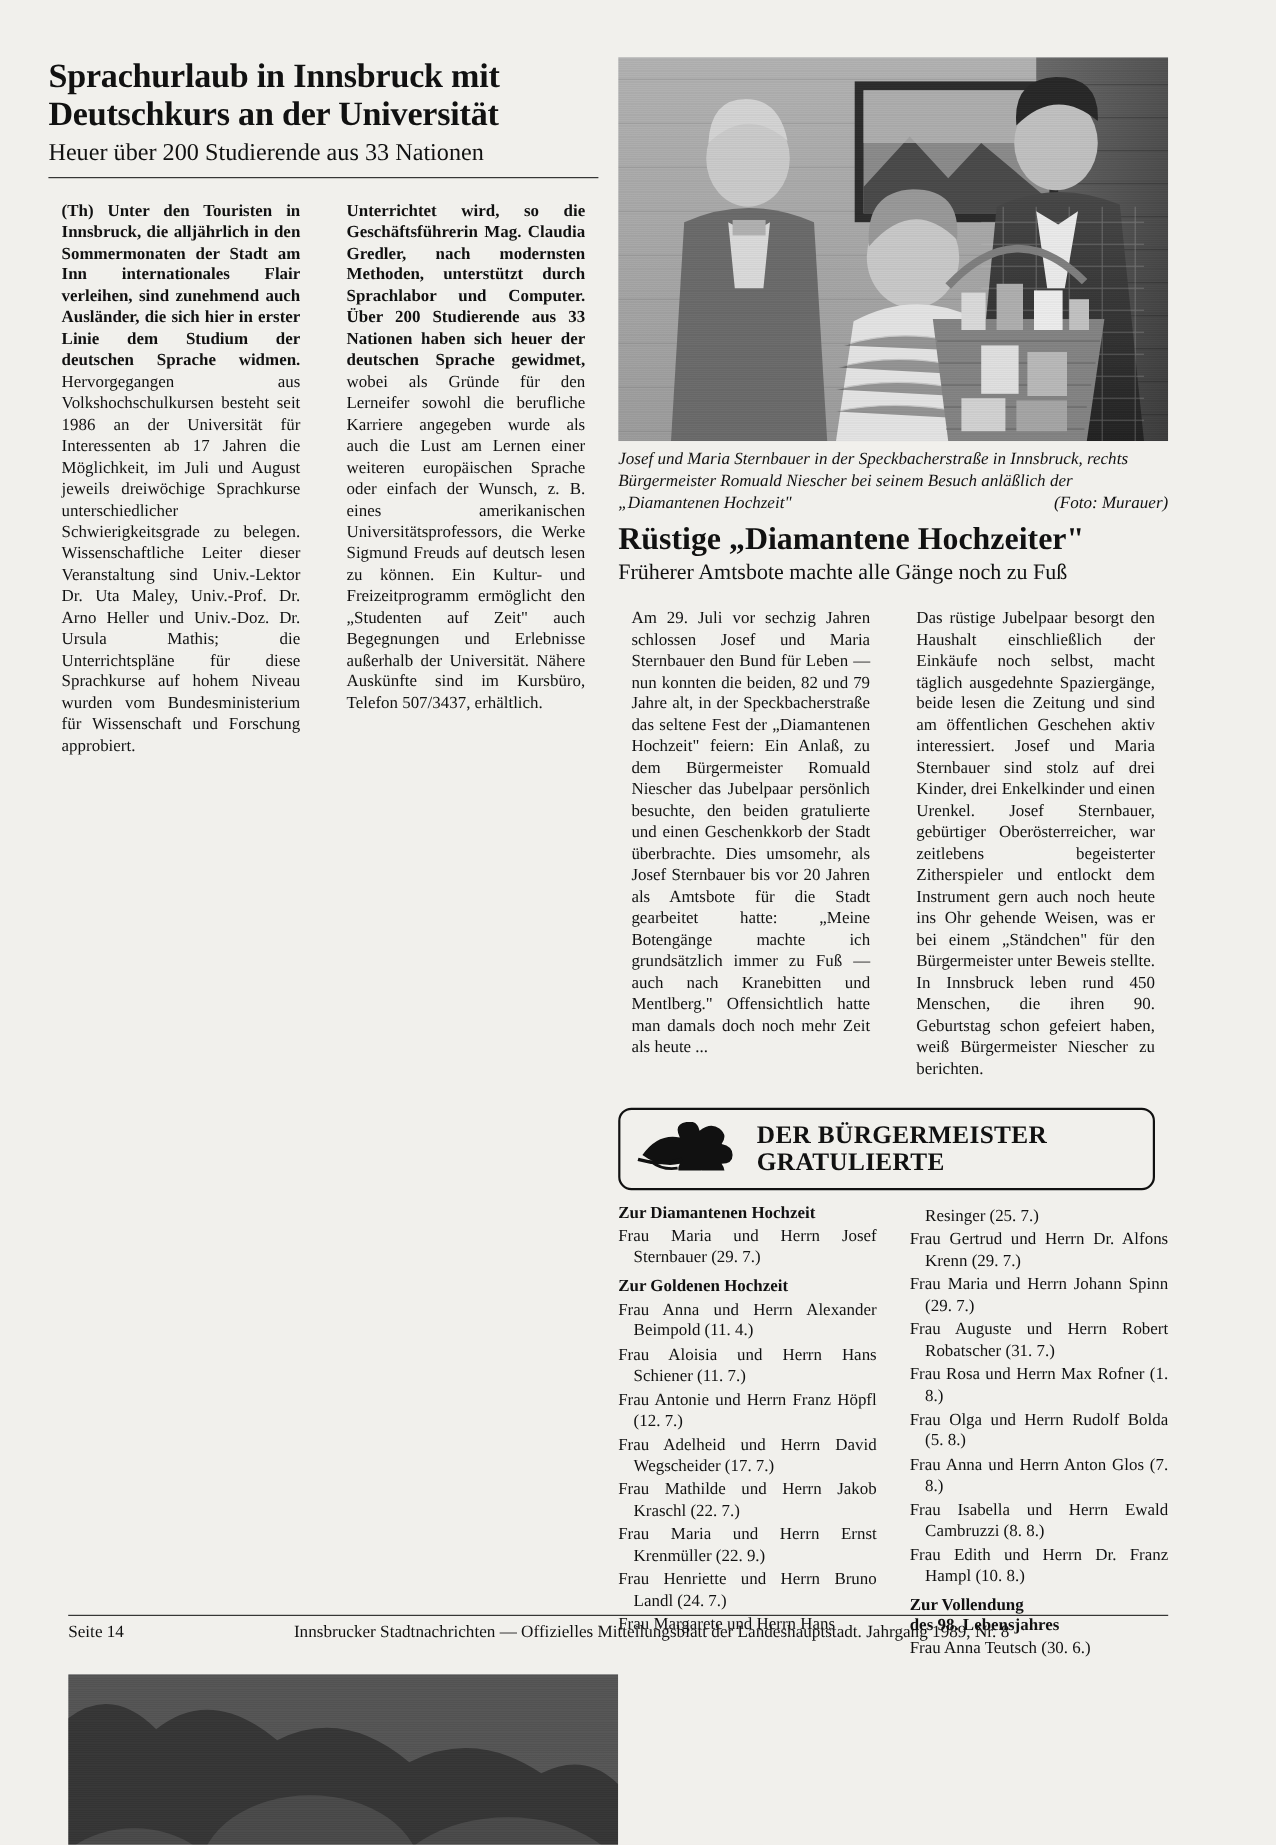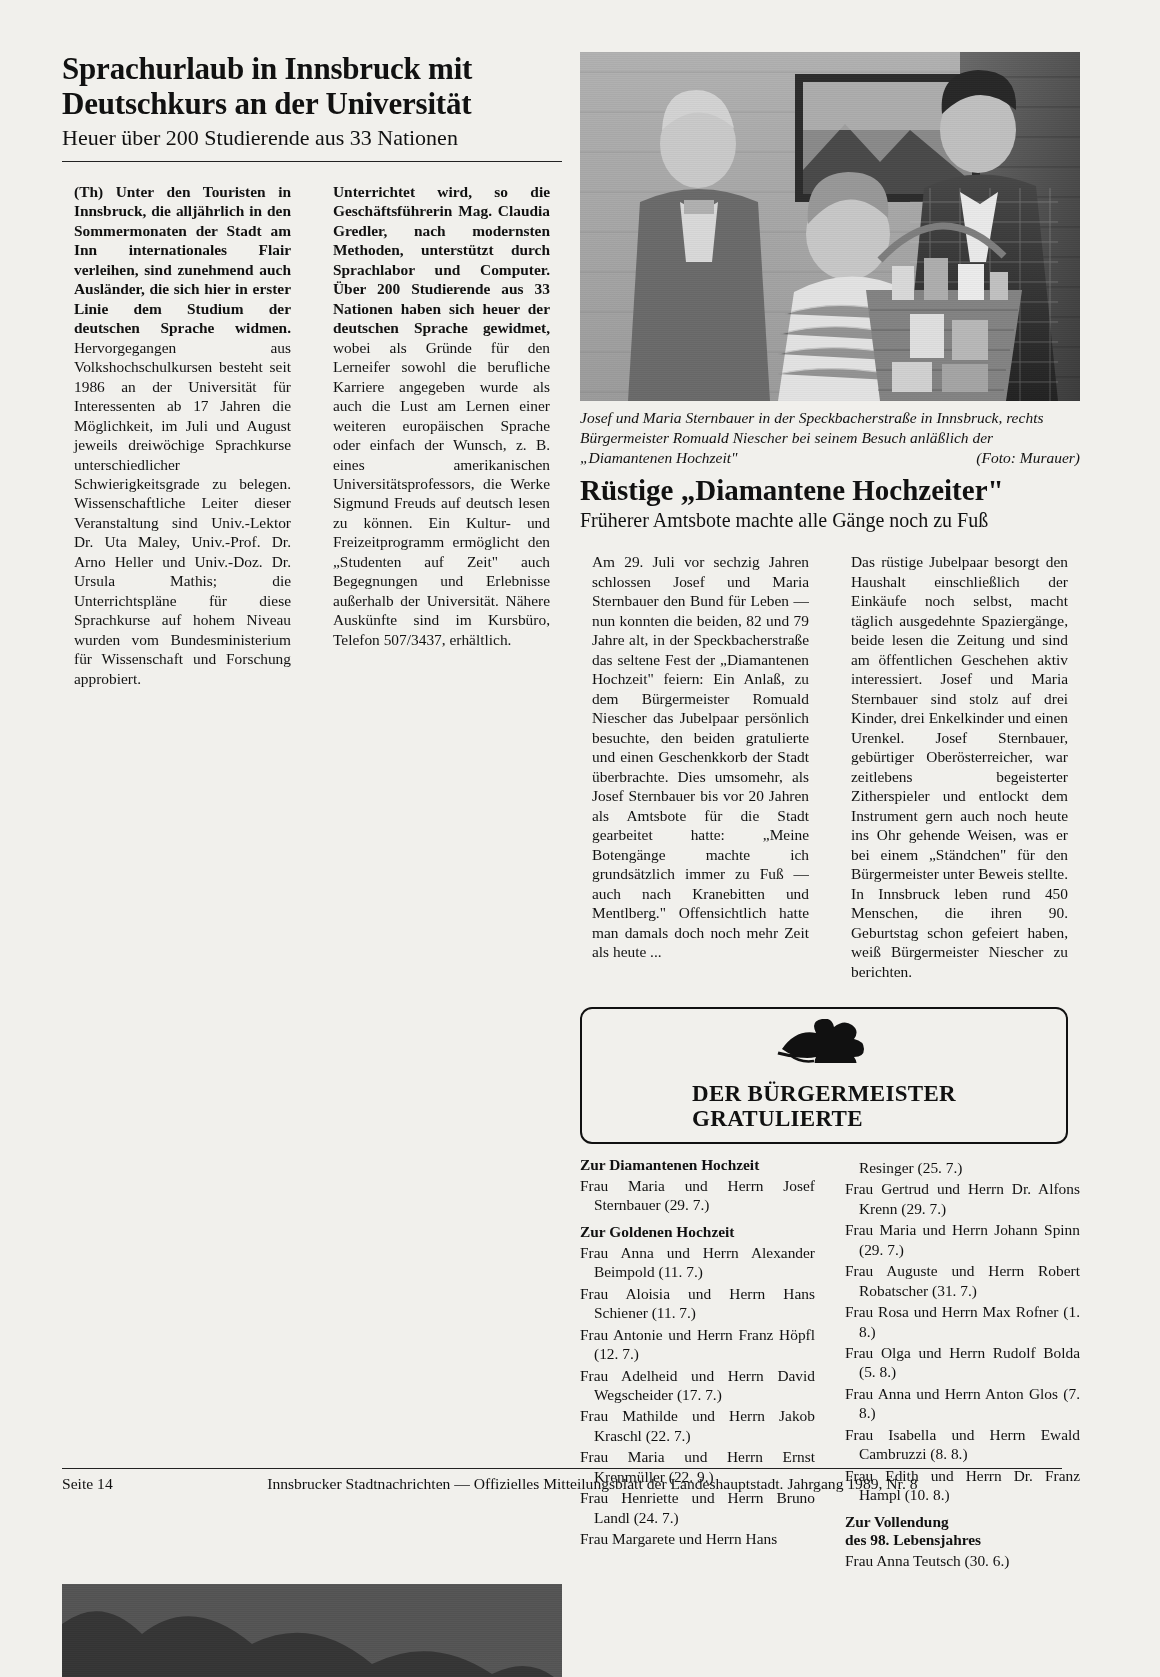--- a/index.html
+++ b/index.html
@@ -16,21 +16,21 @@
     left:0;top:0;width:1160px;height:1677px;
     background:#f1f0ec;
   }
   .content{
     position:absolute;
     left:62px;top:52px;
     width:1000px;
   }
 
   
-  .headline-row{display:flex;gap:18px;}
+  .headline-row{display:flex;gap:18px;justify-content:flex-end;}
   .left-head{width:500px;}
   h1.main-title{
     font-size:31px;line-height:1.12;
     font-weight:bold;margin:0 0 4px 0;
     letter-spacing:-0.2px;
   }
   .subtitle{
     font-size:22px;line-height:1.15;margin:2px 0 10px 0;
   }
   .rule{
@@ -67,21 +67,20 @@
     font-size:29px;line-height:1.1;font-weight:bold;margin:8px 0 2px 0;
   }
   .art2-sub{font-size:20px;margin:0 0 8px 0;}
 
   
   .box{
     border:2px solid #111;border-radius:12px;
     padding:10px 14px;
     display:flex;align-items:center;gap:14px;
     margin:14px 12px 12px 0;
-    flex-direction:column;
   }
   .box-title{
     font-weight:bold;font-size:23px;line-height:1.1;letter-spacing:0.3px;
   }
   .rose{flex:0 0 auto;}
 
   .list-cols{display:flex;gap:30px;}
   .list-col{width:241px;}
   .list-col .hd{font-weight:bold;font-size:15.4px;margin-top:8px;}
   .list-col .hd:first-child{margin-top:0;}
@@ -235,21 +234,21 @@
             <span>DER BÜRGERMEISTER</span><br>
             <span>GRATULIERTE</span>
           </div>
         </div>
 
         <div class="list-cols">
           <div class="list-col" id="cong-left">
               <div class="hd">Zur Diamantenen Hochzeit</div>
               <div class="it">Frau Maria und Herrn Josef Sternbauer (29. 7.)</div>
               <div class="hd">Zur Goldenen Hochzeit</div>
-              <div class="it">Frau Anna und Herrn Alexander Beimpold (11. 7.)</div>
+              <div class="it">Frau Anna und Herrn Alexander Beimpold (11. 4.)</div>
               <div class="it">Frau Aloisia und Herrn Hans Schiener (11. 7.)</div>
               <div class="it">Frau Antonie und Herrn Franz Höpfl (12. 7.)</div>
               <div class="it">Frau Adelheid und Herrn David Wegscheider (17. 7.)</div>
               <div class="it">Frau Mathilde und Herrn Jakob Kraschl (22. 7.)</div>
               <div class="it">Frau Maria und Herrn Ernst Krenmüller (22. 9.)</div>
               <div class="it">Frau Henriette und Herrn Bruno Landl (24. 7.)</div>
               <div class="it">Frau Margarete und Herrn Hans</div>
             </div>
           <div class="list-col" id="cong-right">
               <div class="it" style="padding-left: 0px; text-indent: 14px;">Resinger (25. 7.)</div>

